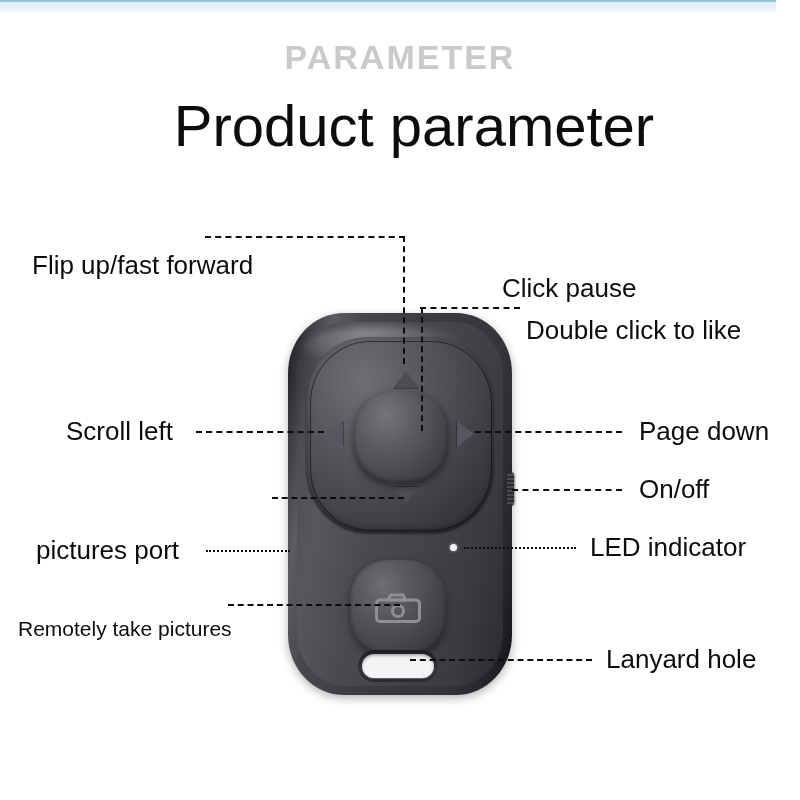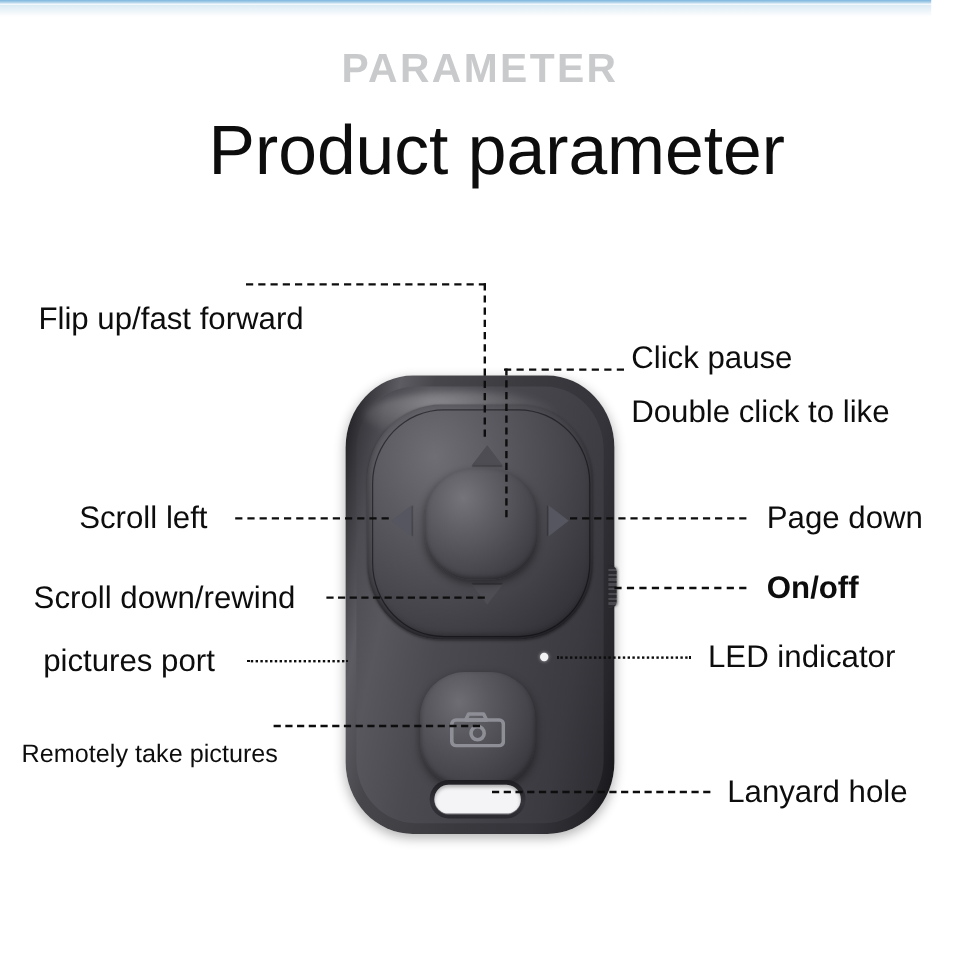--- a/index.html
+++ b/index.html
@@ -309,31 +309,30 @@
   <div class="lead-h fine" style="left:464px; top:547px; width:112px;"></div>
 
   <div class="lead-h" style="left:228px; top:604px; width:172px;"></div>
 
   <div class="lead-h" style="left:410px; top:659px; width:182px;"></div>
 
   <div class="label" style="left:32px; top:252px;">Flip up/fast forward</div>
 
   <div class="label" style="left:66px; top:418px;">Scroll left</div>
 
-  <div class="label" style="left:28px; top:485px;">Scroll down/rewind</div>
 
   <div class="label" style="left:36px; top:537px;">pictures port</div>
 
   <div class="label small" style="left:18px; top:618px;">Remotely take pictures</div>
 
-  <div class="label r" style="left:526px; top:275px;margin-top:10px;">Click pause</div>
-
-  <div class="label r" style="left:526px; top:330px;">Double click to like</div>
+  <div class="label r" style="left:502px; top:275px;">Click pause</div>
+
+  <div class="label r" style="left:526px; top:317px;">Double click to like</div>
 
   <div class="label r" style="left:639px; top:418px;">Page down</div>
 
-  <div class="label r" style="left:639px; top:476px;font-weight:bold;">On/off</div>
+  <div class="label r" style="left:639px; top:476px;">On/off</div>
 
   <div class="label r" style="left:606px; top:646px;">Lanyard hole</div>
 
   <div class="label r" style="left:590px; top:534px;">LED indicator</div>
 
 </div>
 
 </body></html>

